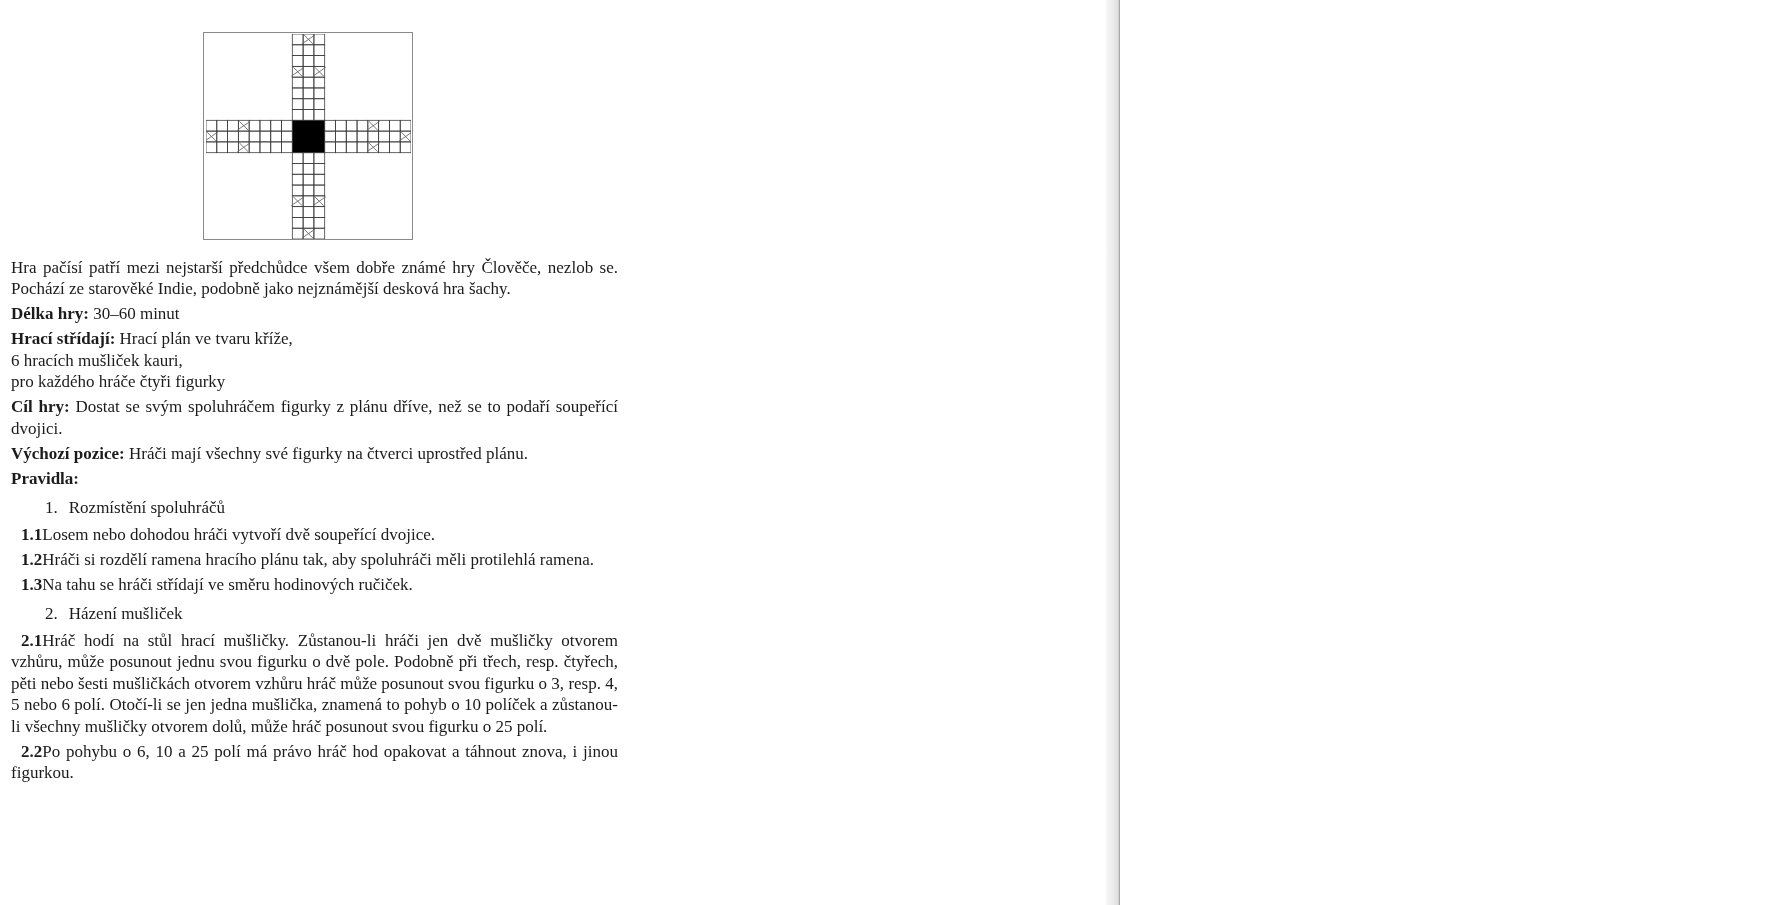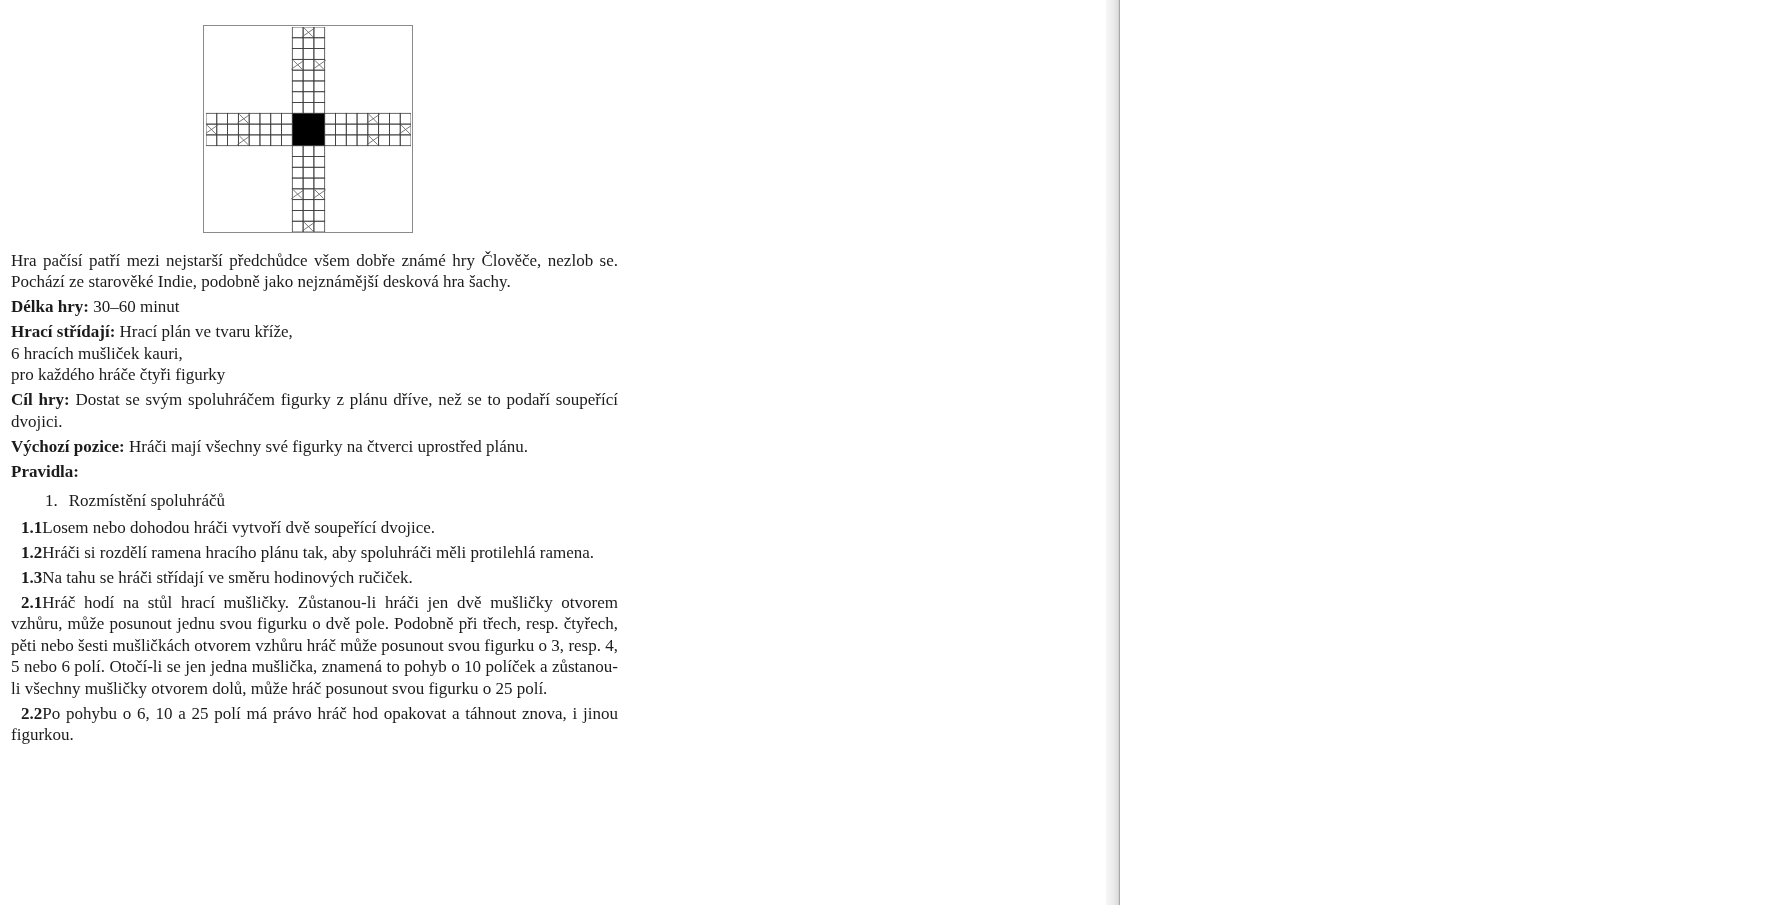--- a/index.html
+++ b/index.html
@@ -2,21 +2,21 @@
 <html lang="cs"><head>
 <meta charset="utf-8">
 <style>
   html,body{margin:0;padding:0;}
   body{
     width:1773px;height:905px;position:relative;overflow:hidden;
     background:#ffffff;
     font-family:"Liberation Serif","DejaVu Serif",serif;
     font-size:17px;line-height:21.5px;color:#1b1b1b;
   }
-  .page{position:absolute;top:0;bottom:0;background:#ffffff;}
+  .page{position:absolute;top:7px;bottom:0;background:#ffffff;}
   .page.left{left:0;width:1106px;}
   .page.right{left:1120px;right:0;}
   .divider{
     position:absolute;top:0;bottom:0;left:1106px;width:13px;
     background:linear-gradient(to right,#f7f7f7,#ececec 55%,#dedede 90%,#cccccc);
     border-right:1px solid #a8a8a8;
   }
   .figure{
     position:absolute;left:203px;top:25px;width:210px;height:208px;
     border:1px solid #8a8a8a;box-sizing:border-box;
@@ -165,20 +165,21 @@
       <p class="para">Hra pačísí patří mezi nejstarší předchůdce všem dobře známé hry Člověče, nezlob se. Pochází ze starověké Indie, podobně jako nejznámější desková hra šachy.</p>
       <p class="labeled"><b>Délka hry:</b> 30–60 minut</p>
       <p class="labeled"><b>Hrací střídají:</b> Hrací plán ve tvaru kříže,<br>6 hracích mušliček kauri,<br>pro každého hráče čtyři figurky</p>
       <p class="labeled"><b>Cíl hry:</b> Dostat se svým spoluhráčem figurky z plánu dříve, než se to podaří soupeřící dvojici.</p>
       <p class="labeled"><b>Výchozí pozice:</b> Hráči mají všechny své figurky na čtverci uprostřed plánu.</p>
       <p class="labeled"><b>Pravidla:</b></p>
       <div class="h"><span class="hn">1.</span><span>Rozmístění spoluhráčů</span></div>
       <p class="item"><b class="in">1.1</b>Losem nebo dohodou hráči vytvoří dvě soupeřící dvojice.</p>
       <p class="item"><b class="in">1.2</b>Hráči si rozdělí ramena hracího plánu tak, aby spoluhráči měli protilehlá ramena.</p>
       <p class="item"><b class="in">1.3</b>Na tahu se hráči střídají ve směru hodinových ručiček.</p>
+      <div class="h"><span class="hn">2.</span><span>Házení mušliček</span></div>
       <p class="item"><b class="in">2.1</b>Hráč hodí na stůl hrací mušličky. Zůstanou-li hráči jen dvě mušličky otvorem vzhůru, může posunout jednu svou figurku o dvě pole. Podobně při třech, resp. čtyřech, pěti nebo šesti mušličkách otvorem vzhůru hráč může posunout svou figurku o 3, resp. 4, 5 nebo 6 polí. Otočí-li se jen jedna mušlička, znamená to pohyb o 10 políček a zůstanou-li všechny mušličky otvorem dolů, může hráč posunout svou figurku o 25 polí.</p>
       <p class="item"><b class="in">2.2</b>Po pohybu o 6, 10 a 25 polí má právo hráč hod opakovat a táhnout znova, i jinou figurkou.</p>
     </div>
 </div>
 
 <div class="divider"></div>
 
 <div class="page right">
   
 </div>

